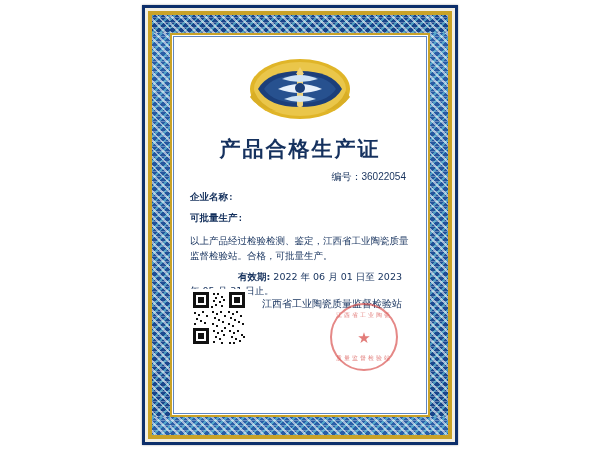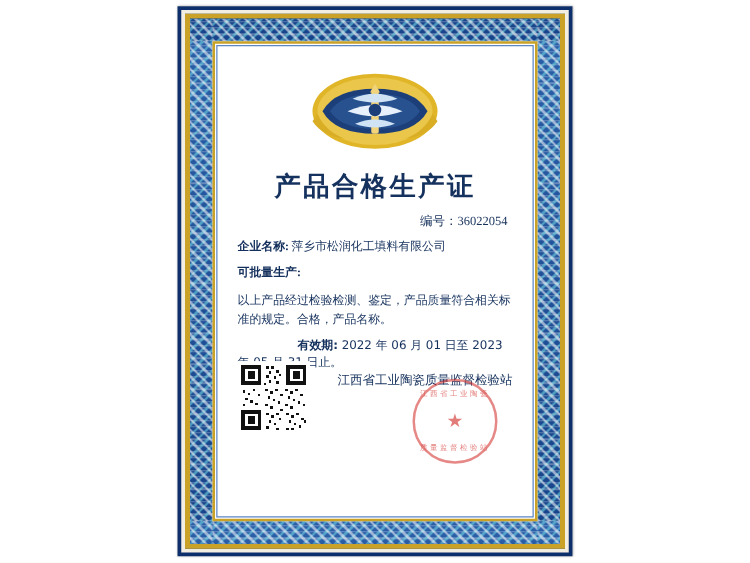--- a/index.html
+++ b/index.html
@@ -123,38 +123,38 @@
     font-weight: bold;
     letter-spacing: 2px;
     color: #15315e;
   }
 
   
   .serial {
     position: absolute;
     right: 18px;
     top: 131px;
-    font-family: Liberation Serif, serif;
+    font-family: Liberation Sans, sans-serif;
     font-size: 10px;
     color: #16315c;
     white-space: nowrap;
   }
 
   
   .rows {
     position: absolute;
     left: 14px;
     right: 14px;
     top: 152px;
   }
   .row {
     display: flex;
     align-items: flex-end;
     margin-bottom: 7px;
-    font-family: Liberation Serif, serif;
+    font-family: Liberation Mono, monospace;
     font-size: 9.5px;
     color: #14305c;
     line-height: 14px;
   }
   .row .lbl {
     font-weight: bold;
     white-space: nowrap;
     margin-right: 2px;
   }
   .row .val {
@@ -192,21 +192,21 @@
     height: 58px;
     background: #ffffff;
   }
   .qr svg { display: block; }
 
   .issuer {
     position: absolute;
     left: 72px;
     right: 0;
     top: 8px;
-    text-align: right;
+    text-align: left;
     font-family: Liberation Serif, serif;
     font-size: 10px;
     color: #14305c;
     white-space: nowrap;
   }
   .issue-date {
     position: absolute;
     left: 72px;
     right: 4px;
     top: 40px;
@@ -282,28 +282,27 @@
       <div class="title">产品合格生产证</div>
 
       <div class="serial">
         <span>编号：</span><span>36022054</span>
       </div>
 
       <div class="rows">
 
         <div class="row">
           <span class="lbl">企业名称:</span>
-          <span class="val">萍乡市松润化工填料有限公司</span>
         </div>
 
         <div class="row">
           <span class="lbl">可批量生产:</span>
         </div>
 
-        <div class="para">以上产品经过检验检测、鉴定，产品质量符合相关标准的规定。合格，产品名称。</div>
+        <div class="para">以上产品经过检验检测、鉴定，江西省工业陶瓷质量监督检验站。合格，可批量生产。</div>
 
         <div class="validity">
           <span class="lbl">有效期:</span>
           <span>2022 年 06 月 01 日至 2023 年 05 月 31 日止。</span>
         </div>
       </div>
 
       <div class="bottom">
 
         <div class="qr">

